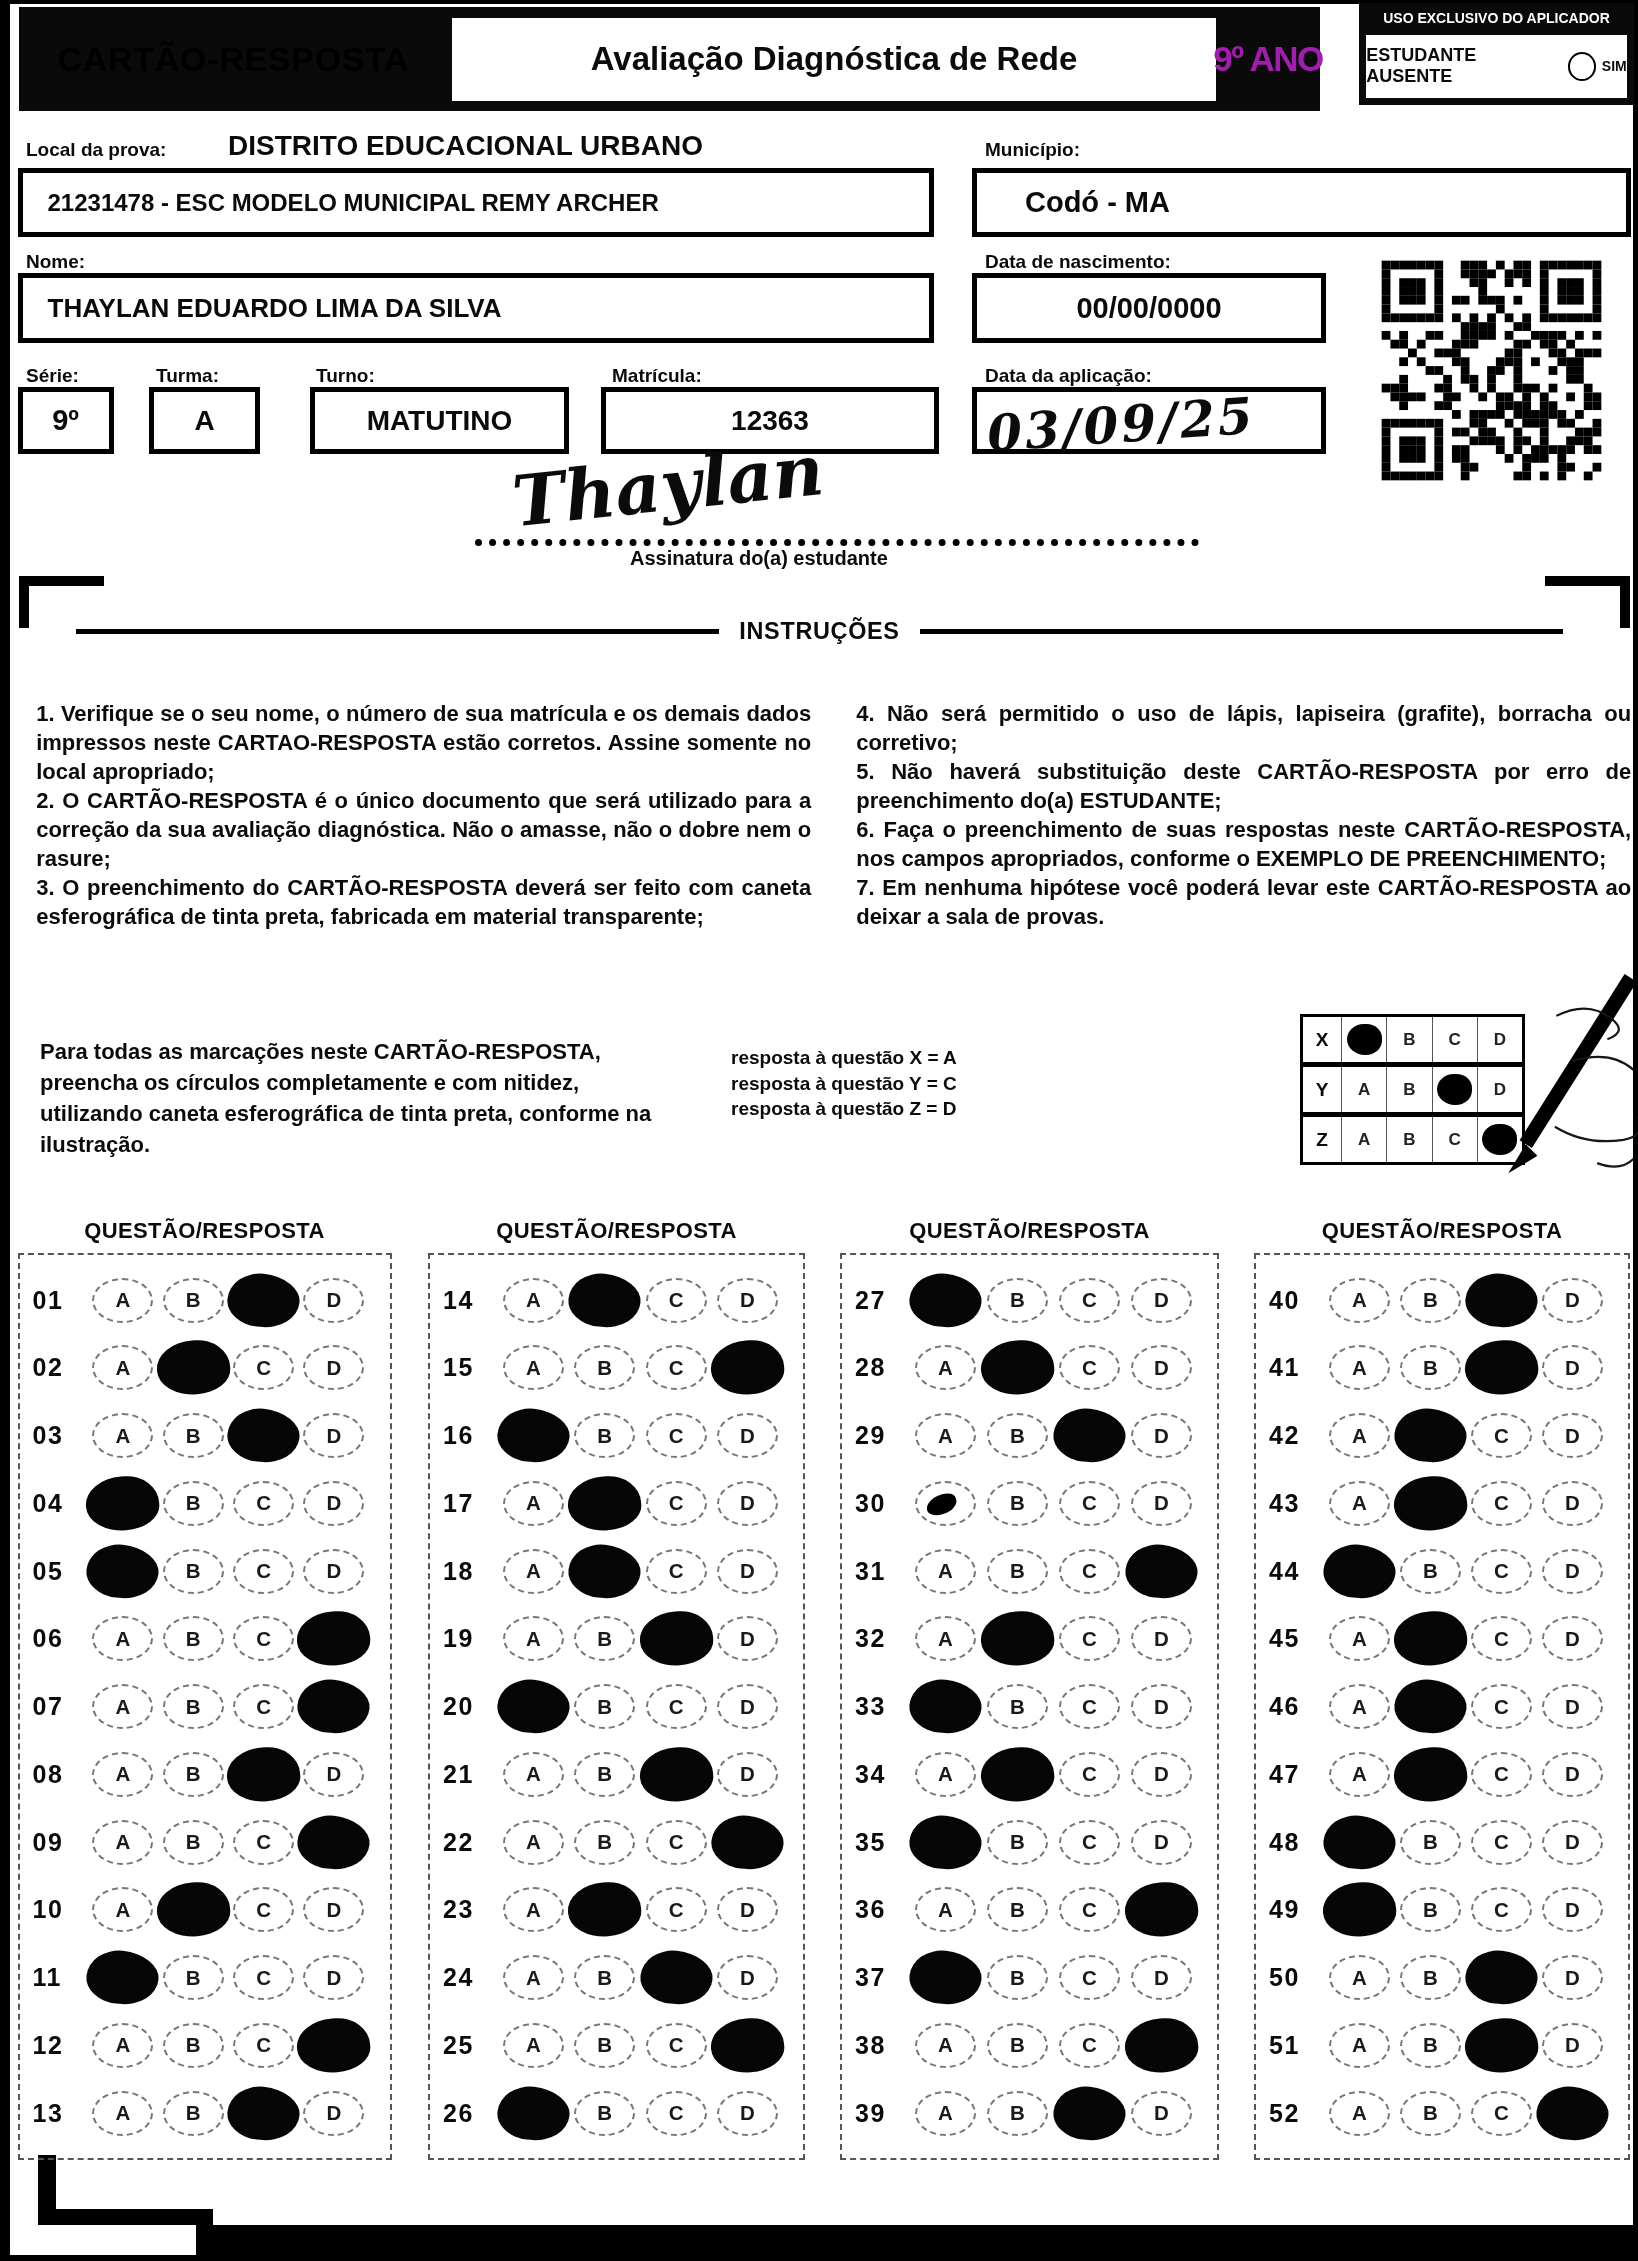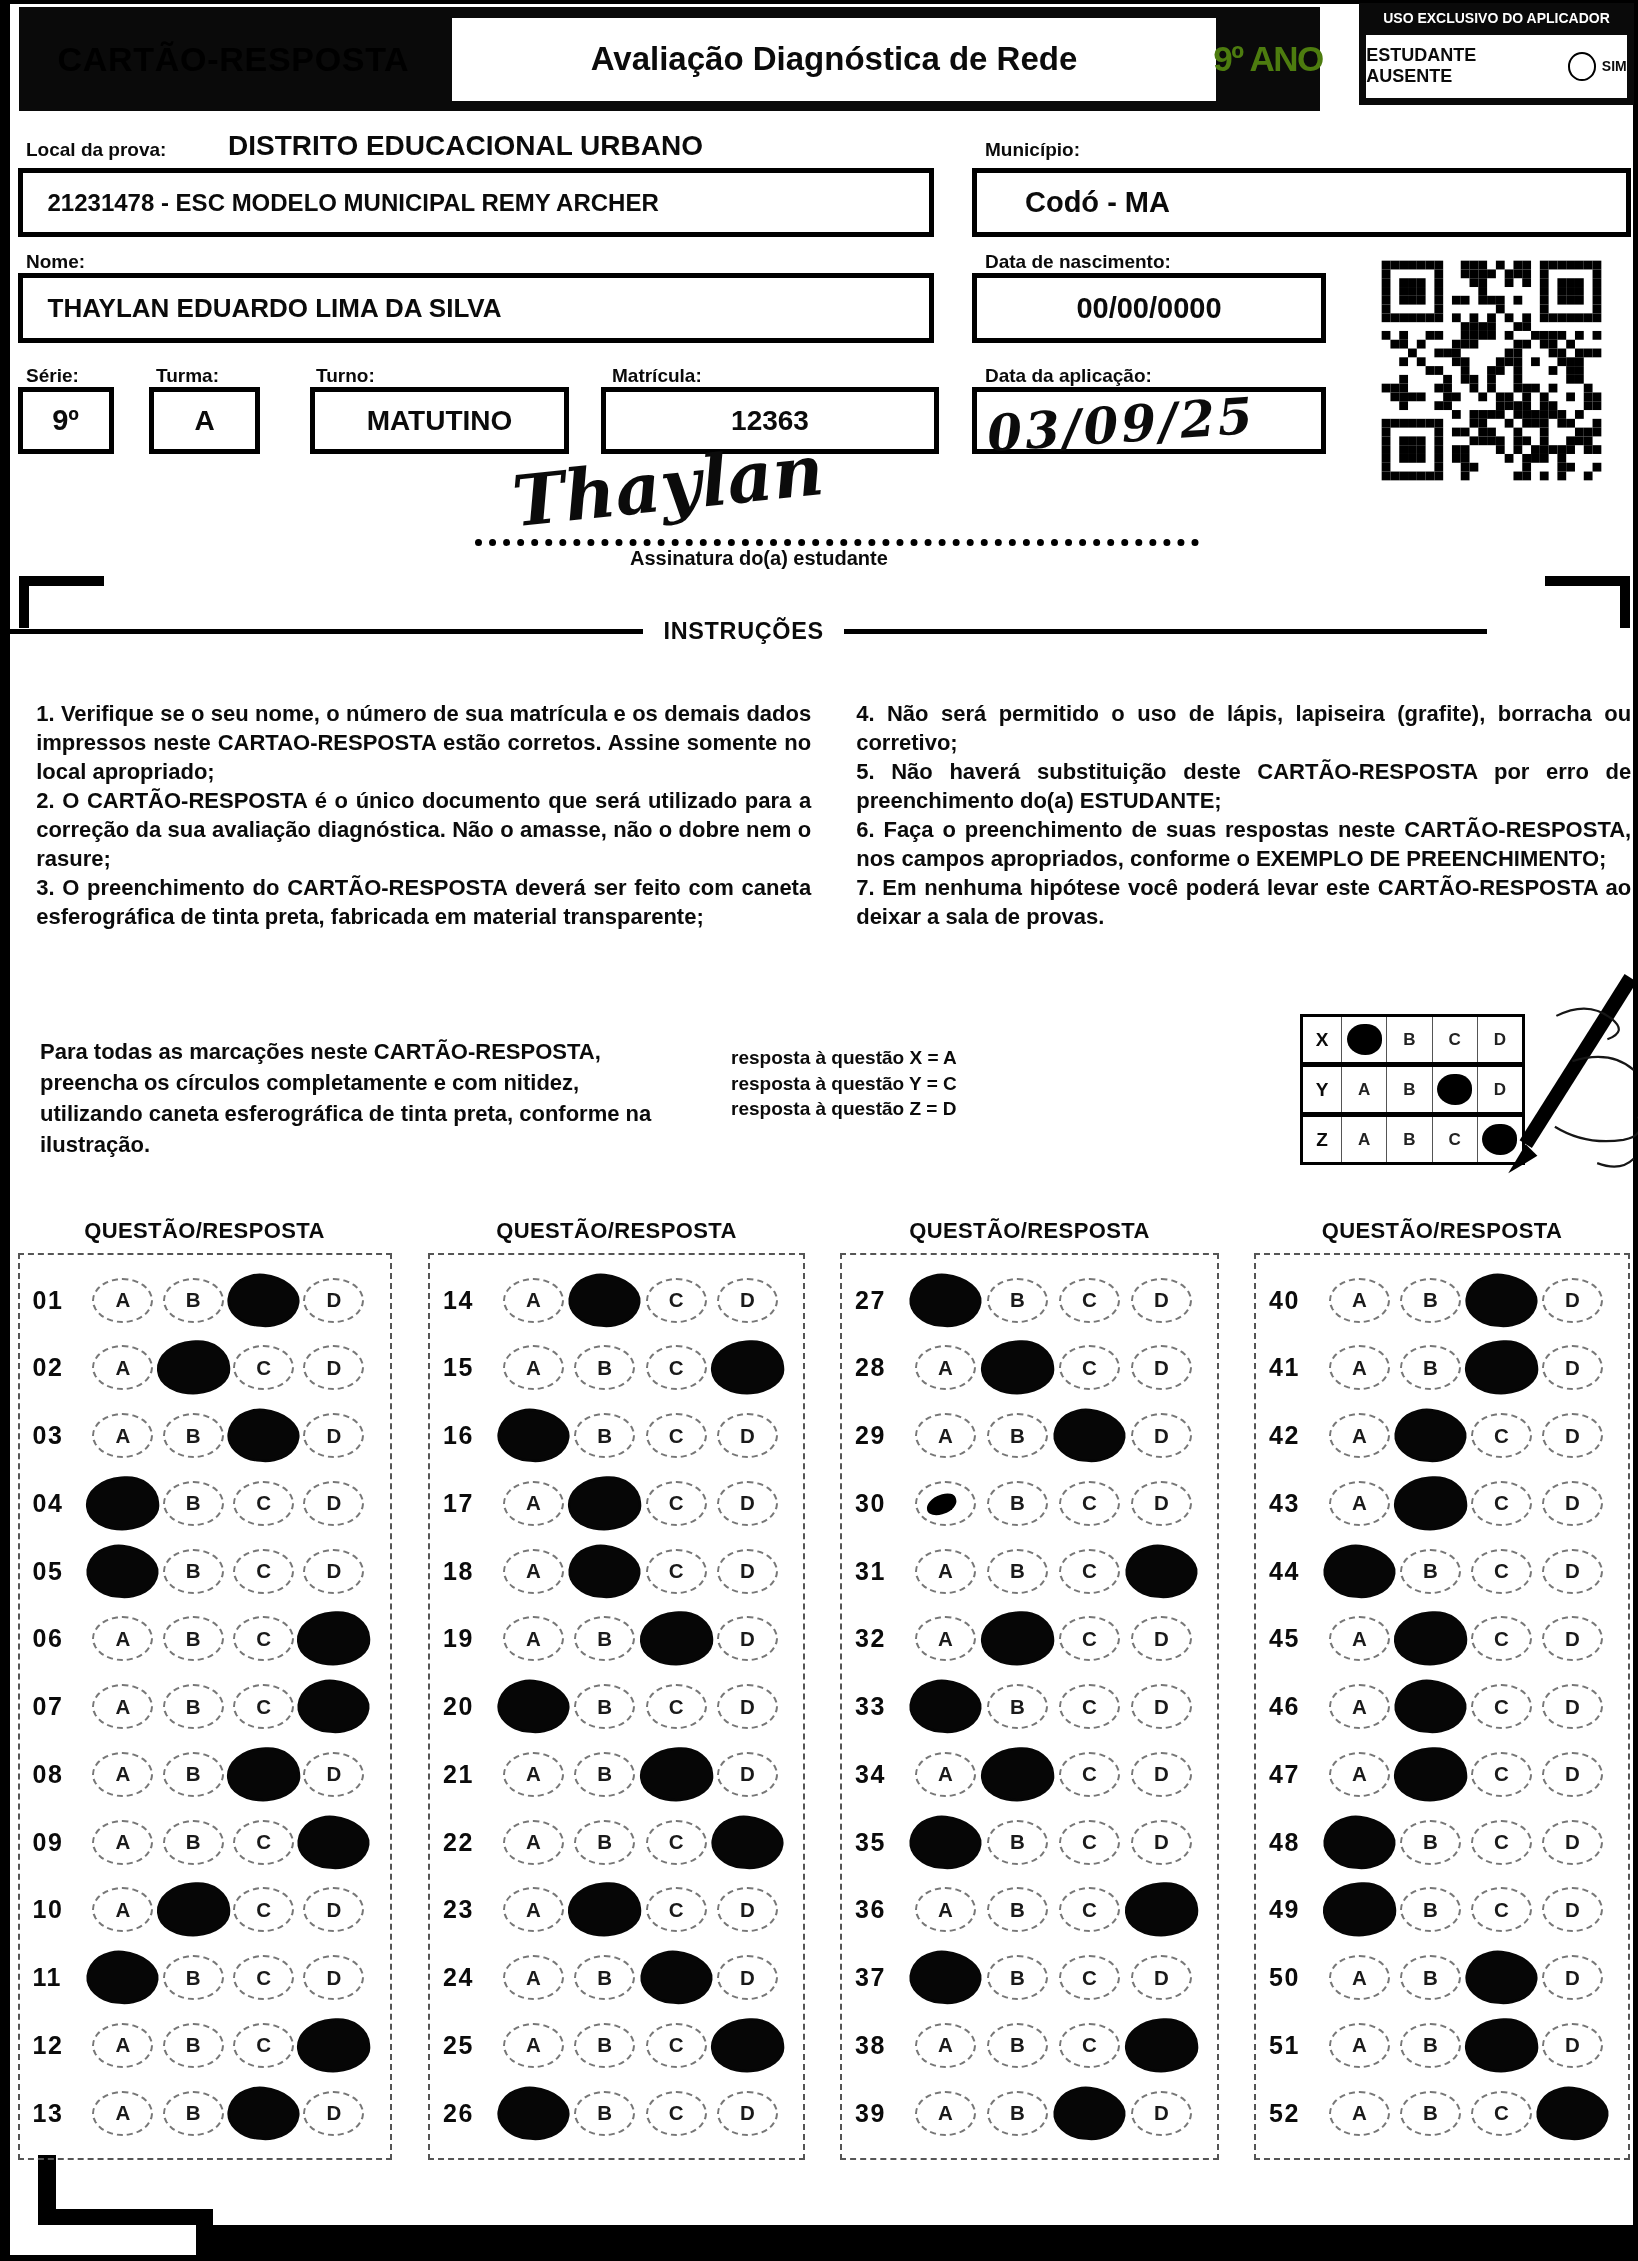--- a/index.html
+++ b/index.html
@@ -16,38 +16,38 @@
   .mark-bl-h{left:38px;top:2209px;width:175px;height:16px;background:#000;}
   .brk-left{left:19px;top:576px;width:75px;height:42px;border-top:10.2px solid #000;border-left:10.2px solid #000;}
   .brk-right{left:1545px;top:576px;width:75px;height:42px;border-top:10.2px solid #000;border-right:10.2px solid #000;}
   
   .hdr-black{left:19px;top:7.3px;width:1301px;height:104px;background:#0a0a0a;}
   .hdr-title{left:29px;top:7.3px;width:409px;height:104px;display:flex;align-items:center;justify-content:center;
              color:#000000;font-size:34px;font-weight:700;letter-spacing:0.7px;}
   .hdr-subtitle-box{left:452px;top:17.5px;width:764px;height:83px;background:#fff;display:flex;align-items:center;
              justify-content:center;font-size:33px;font-weight:700;}
   .hdr-grade{left:1216px;top:7.3px;width:104px;height:104px;display:flex;align-items:center;justify-content:center;
-             color:#4d7c0f;font-size:35px;font-weight:700;letter-spacing:-1.5px;white-space:nowrap;}
+             color:#a21caf;font-size:35px;font-weight:700;letter-spacing:-1.5px;white-space:nowrap;}
   .hdr-right{left:1359px;top:2.9px;width:275px;height:102px;background:#0a0a0a;}
   .excl{position:absolute;left:0;top:7.3px;width:100%;text-align:center;color:#fff;font-size:14px;font-weight:700;}
   .absent{position:absolute;left:7.3px;right:7.3px;top:32px;bottom:7.3px;background:#fff;display:flex;align-items:center;
           justify-content:center;gap:5.8px;font-size:18px;font-weight:700;}
   .absent-circle{width:25px;height:25px;border:2.9px solid #000;border-radius:50%;display:inline-block;}
   .absent-sim{font-size:14px;font-weight:700;}
   
   .lbl{font-size:19px;font-weight:700;white-space:nowrap;}
   .big-val{font-size:28px;font-weight:700;white-space:nowrap;}
   .fbox{border:5.1px solid #000;background:#fff;display:flex;align-items:center;font-weight:700;box-sizing:border-box;}
   .hand{font-family:"DejaVu Serif",serif;font-style:italic;font-weight:700;white-space:nowrap;}
   .sig-dots{left:475px;top:504px;width:724px;height:35px;border-bottom:7.3px dotted #000;}
   .sig-script{left:512px;top:444px;font-size:70px;transform:rotate(-6deg);}
   .date-script{left:987px;top:395px;font-size:50px;transform:rotate(-4deg);letter-spacing:2.9px;}
   .sig-label{left:630px;top:547px;font-size:20px;font-weight:700;}
   
-  .instr-title-row{left:0;top:618px;width:1639px;display:flex;align-items:center;justify-content:flex-start;gap:20.5px;}
+  .instr-title-row{left:0;top:618px;width:1639px;display:flex;align-items:center;justify-content:center;gap:20.5px;}
   .instr-line{width:643px;height:5.8px;background:#000;}
   .instr-title{font-size:23.4px;font-weight:700;letter-spacing:0.7px;}
   .instr-cols{left:10.2px;top:699px;width:1621px;display:flex;gap:19px;}
   .instr-col{width:801px;font-size:22px;line-height:29px;font-weight:700;text-align:justify;}
   .instr-item{margin:0;padding-left:26px;}
   
   .ex-par{left:40px;top:1036px;width:636px;font-size:22px;line-height:31px;font-weight:700;text-align:left;}
   .ex-legend{left:731px;top:1045px;width:248px;font-size:19px;line-height:25.6px;font-weight:700;}
   .ex-grid{left:1300px;top:1014px;width:219px;border:3.7px solid #000;background:#fff;}
   .ex-row{display:grid;grid-template-columns:38px 1fr 1fr 1fr 1fr;align-items:center;justify-items:center;

